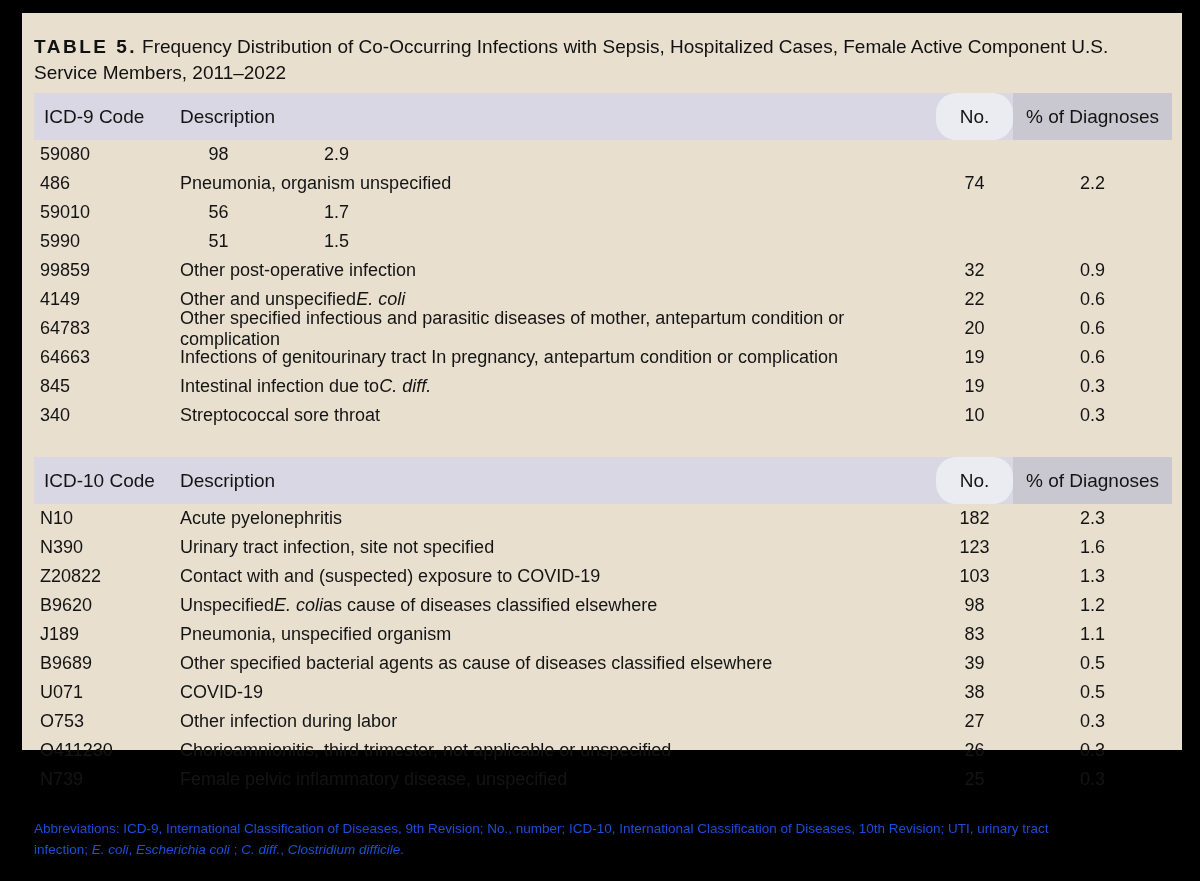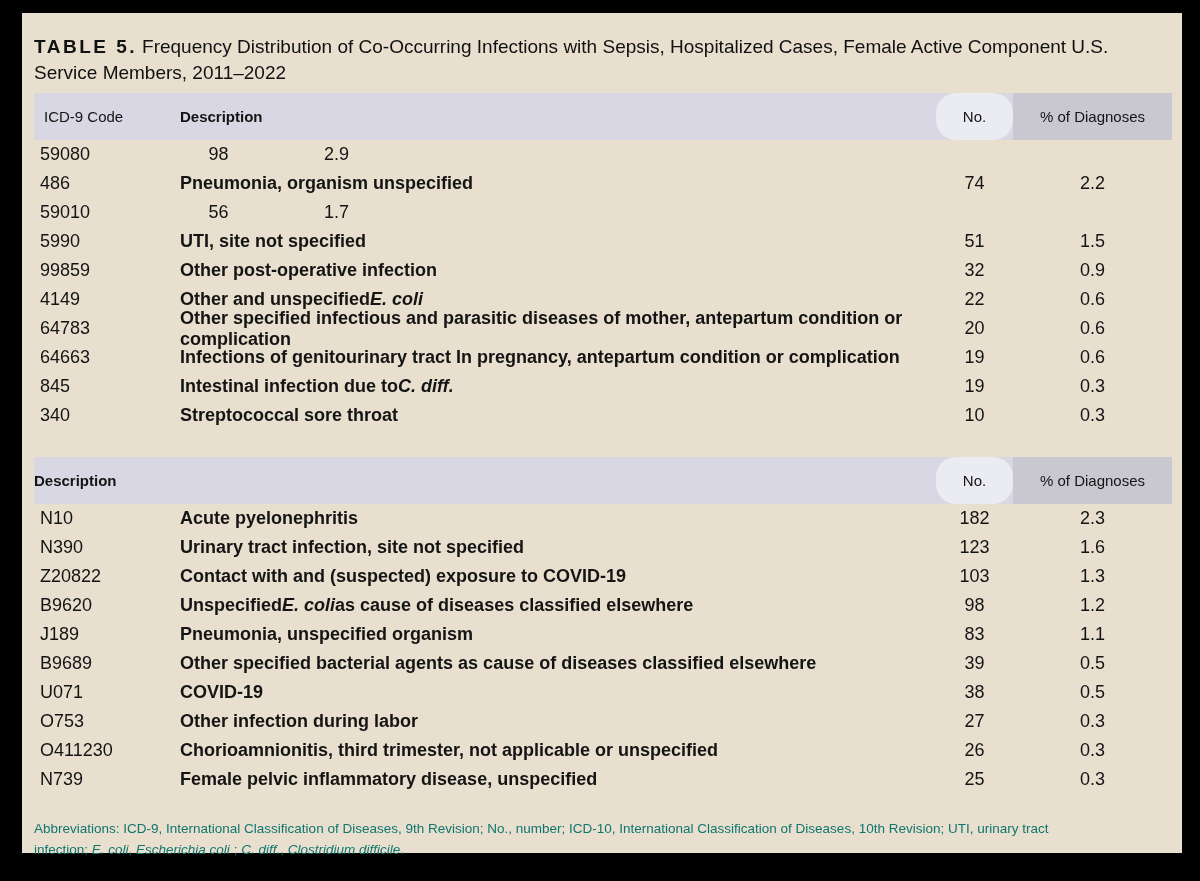--- a/index.html
+++ b/index.html
@@ -2,48 +2,48 @@
 <html><head>
 <meta charset="utf-8">
 <style>
   html, body { margin: 0; padding: 0; background: #000; }
   body {
     width: 1200px; height: 881px; position: relative; overflow: hidden;
     font-family: "Liberation Sans", sans-serif;
     -webkit-font-smoothing: antialiased;
   }
   .panel {
-    position: absolute; left: 22px; top: 13px; width: 1160px; height: 840px;
+    position: absolute; left: 22px; top: 13px; width: 1160px; height: 737px;
     background: #e8dfcf; color: #141414;
   }
   .title {
     padding: 21px 10px 0 12px;
     font-size: 19px; line-height: 26px; color: #111;
   }
   .title-label {
     font-weight: 700; letter-spacing: 2.5px; margin-right: 5px;
   }
   .dtable { margin-left: 12px; width: 1138px; }
   .dtable.t1 { margin-top: 7px; }
   .dtable.t2 { margin-top: 27px; }
   .hdr {
-    display: flex; height: 47px; background: #d8d7e3; font-size: 15px;
+    display: flex; height: 47px; background: #d8d7e3; font-size: 19px;
   }
   .c-code { width: 146px; display: flex; align-items: center; box-sizing: border-box; padding-left: 10px; }
-  .c-desc { flex: 1; display: flex; align-items: center; font-weight: bold; }
+  .c-desc { flex: 1; display: flex; align-items: center; }
   .c-no   { width: 77px;  display: flex; align-items: center; justify-content: center; box-sizing: border-box; border-radius: 20px; }
   .c-pct  { width: 159px; display: flex; align-items: center; justify-content: center; box-sizing: border-box; }
   .hdr .c-no  { background: #ebebf2; }
   .hdr .c-pct { background: #c9c8d0; }
   .row { display: flex; height: 29px; align-items: center; font-size: 18px; }
   .row .c-code { padding-left: 6px; }
   .ital { font-style: italic; }
   .footnote {
     margin: 24px 10px 0 12px;
-    font-size: 13.5px; line-height: 21px; color: #0f766e;
+    font-size: 13.5px; line-height: 21px; color: #1d4ed8;
   }
 </style>
 </head>
 <body>
 
 <div class="panel">
   <div class="title">
     <span class="title-label">TABLE 5.</span><span class="title-text">Frequency Distribution of Co-Occurring Infections with Sepsis, Hospitalized Cases, Female Active Component U.S. Service Members, 2011–2022</span>
   </div>
 
@@ -67,23 +67,20 @@
         <div class="c-no">74</div>
         <div class="c-pct">2.2</div>
       </div>
       <div class="row">
         <div class="c-code">59010</div>
         <div class="c-no">56</div>
         <div class="c-pct">1.7</div>
       </div>
       <div class="row">
         <div class="c-code">5990</div>
-        <div class="c-desc">
-          <span>UTI, site not specified</span>
-        </div>
         <div class="c-no">51</div>
         <div class="c-pct">1.5</div>
       </div>
       <div class="row">
         <div class="c-code">99859</div>
         <div class="c-desc">
           <span>Other post-operative infection</span>
         </div>
         <div class="c-no">32</div>
         <div class="c-pct">0.9</div>
@@ -126,20 +123,21 @@
         <div class="c-code">340</div>
         <div class="c-desc">
           <span>Streptococcal sore throat</span>
         </div>
         <div class="c-no">10</div>
         <div class="c-pct">0.3</div>
       </div>
     </div>
   <div class="dtable t2" id="table-icd10">
       <div class="hdr">
+        <div class="c-code">ICD-10 Code</div>
         <div class="c-desc">Description</div>
         <div class="c-no">No.</div>
         <div class="c-pct">% of Diagnoses</div>
       </div>
       <div class="row">
         <div class="c-code">N10</div>
         <div class="c-desc">
           <span>Acute pyelonephritis</span>
         </div>
         <div class="c-no">182</div>

